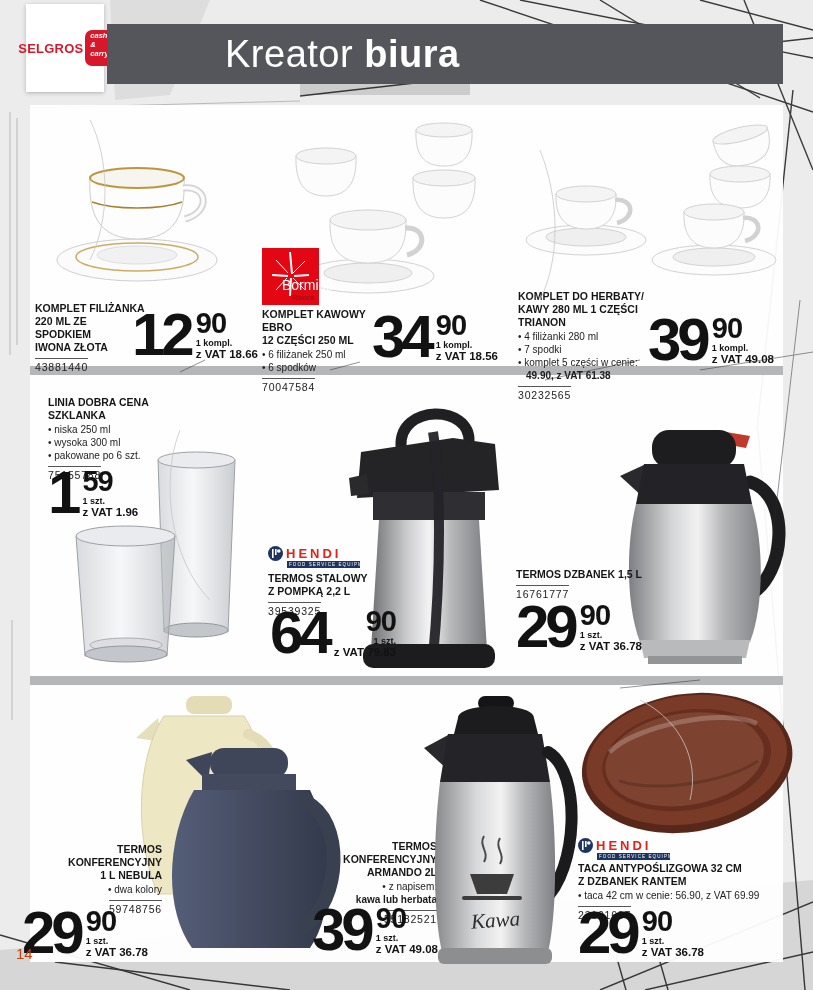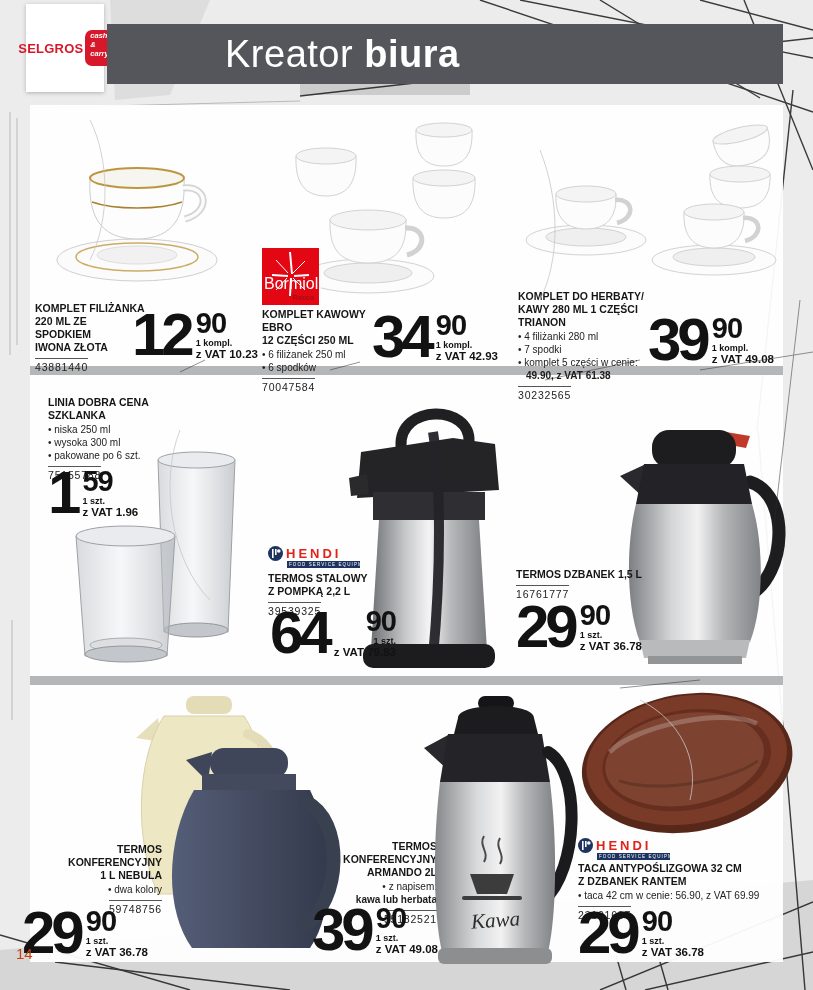--- a/index.html
+++ b/index.html
@@ -50,21 +50,21 @@
   .price .unit{font-weight:bold;font-size:9px;line-height:10px;margin-top:2px;}
   .price .vat{font-weight:bold;font-size:11.5px;line-height:13px;}
 
   
   .hendi{display:flex;flex-direction:column;width:92px;}
   .hendi-top{display:flex;align-items:flex-start;gap:3px;}
   .hendi-name{color:#e2231a;font-weight:bold;font-size:13px;letter-spacing:3px;}
   .hendi-sub{background:#1e3460;color:#fff;font-size:4.5px;letter-spacing:1.1px;
              padding:1px 2px;margin-left:19px;white-space:nowrap;}
   .bormioli{width:57px;height:57px;background:#e30613;position:relative;color:#fff;}
-  .bormioli .bname{position:absolute;left:2px;bottom:12px;font-size:16px;}
+  .bormioli .bname{position:absolute;left:20px;bottom:12px;font-size:14px;}
   .bormioli .bsub{position:absolute;right:5px;bottom:4px;font-size:7px;font-weight:bold;color:#9f0e14;}
 
   .kawa-label{position:absolute;font-family:"Liberation Serif",serif;font-style:italic;
               font-size:21px;color:#2e2e2e;transform:rotate(-4deg);z-index:5;}
   .page-num{position:absolute;left:16px;top:945px;font-size:15px;color:#c2410c;z-index:7;}
   svg{display:block;}
 </style>
 </head>
 <body>
 
@@ -135,21 +135,21 @@
         <div>220 ML ZE SPODKIEM</div>
         <div>IWONA ZŁOTA</div>
     </div>
     <div class="code">43881440</div>
   </div>
   <div class="abs price" style="left:132px;top:310px;">
     <span class="main">12</span>
     <span class="side">
         <span class="cents">90</span>
       <span class="unit">1 kompl.</span>
-      <span class="vat">z VAT 10.23</span>
+      <span class="vat">z VAT 18.66</span>
       </span>
   </div>
 
   <div class="abs" style="left:268px;top:108px;">
     <svg width="235" height="195" viewBox="0 0 235 195">
       <g fill="#fcfcfc" stroke="#d2d2d2">
         <path d="M148,22 C147,46 155,58 176,58 C197,58 205,46 204,22 Z"></path>
         <ellipse cx="176" cy="22" rx="28" ry="7" fill="#f4f4f4"></ellipse>
         <path d="M145,70 C144,96 153,110 176,110 C199,110 208,96 207,70 Z"></path>
         <ellipse cx="176" cy="70" rx="31" ry="8" fill="#f4f4f4"></ellipse>
@@ -182,21 +182,21 @@
         <li>6 filiżanek 250 ml</li>
         <li>6 spodków</li>
       </ul>
     <div class="code">70047584</div>
   </div>
   <div class="abs price" style="left:372px;top:312px;">
     <span class="main">34</span>
     <span class="side">
         <span class="cents">90</span>
       <span class="unit">1 kompl.</span>
-        <span class="vat">z VAT 42.93</span>
+        <span class="vat">z VAT 18.56</span>
       </span>
   </div>
 
   <div class="abs" style="left:518px;top:112px;">
     <svg width="270" height="175" viewBox="0 0 270 175">
       <g fill="#fcfcfc" stroke="#d2d2d2">
         <g transform="rotate(-14 225 30)">
             <path d="M196,22 C195,42 203,53 224,53 C245,53 253,42 252,22 Z"></path>
             <ellipse cx="224" cy="22" rx="28" ry="7" fill="#f4f4f4"></ellipse>
           </g>

